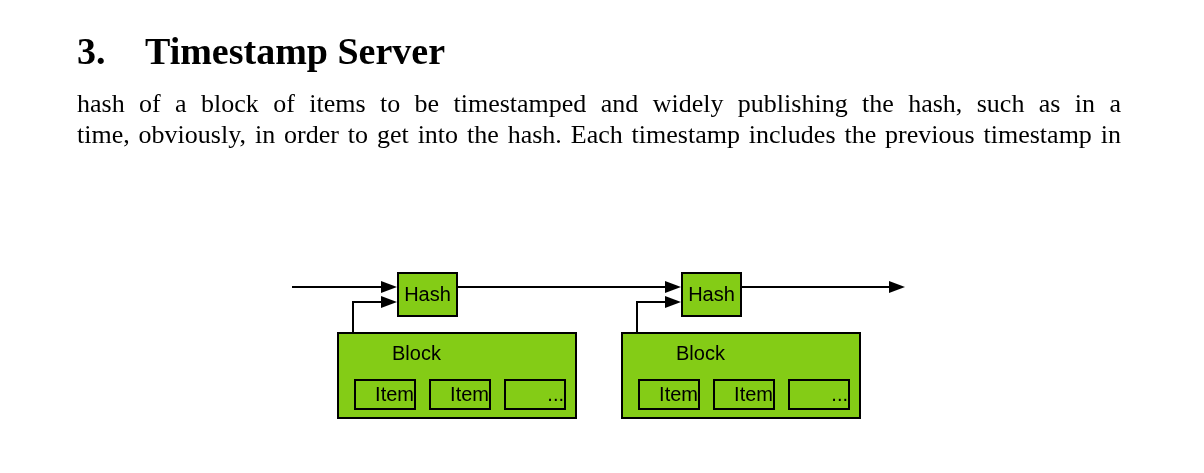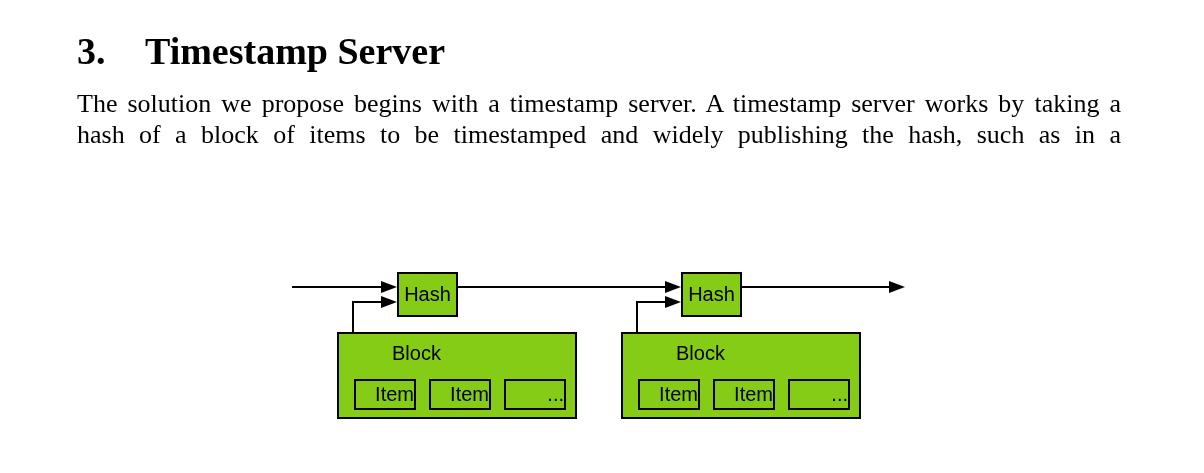--- a/index.html
+++ b/index.html
@@ -77,22 +77,22 @@
 <body>
 
 <div class="page">
 
   <div class="heading">
     <span class="secnum">3.</span>
     <span class="sectitle">Timestamp Server</span>
   </div>
 
   <div class="para">
-    <div class="pline just">The solution we propose begins with a timestamp server.  A timestamp server works by taking a</div>
     <div class="pline just">hash of a block of items to be timestamped and widely publishing the hash, such as in a</div>
+    <div class="pline just">time, obviously, in order to get into the hash.  Each timestamp includes the previous timestamp in</div>
   </div>
 
   <div class="diagram">
 
     <div class="hline" style="left:292px; top:286px; width:89px;"></div>
     <div class="ah" style="left:381px; top:281px;"></div>
 
     <div class="dbox hashbox" style="left:397px;">
       <span>Hash</span>
     </div>

